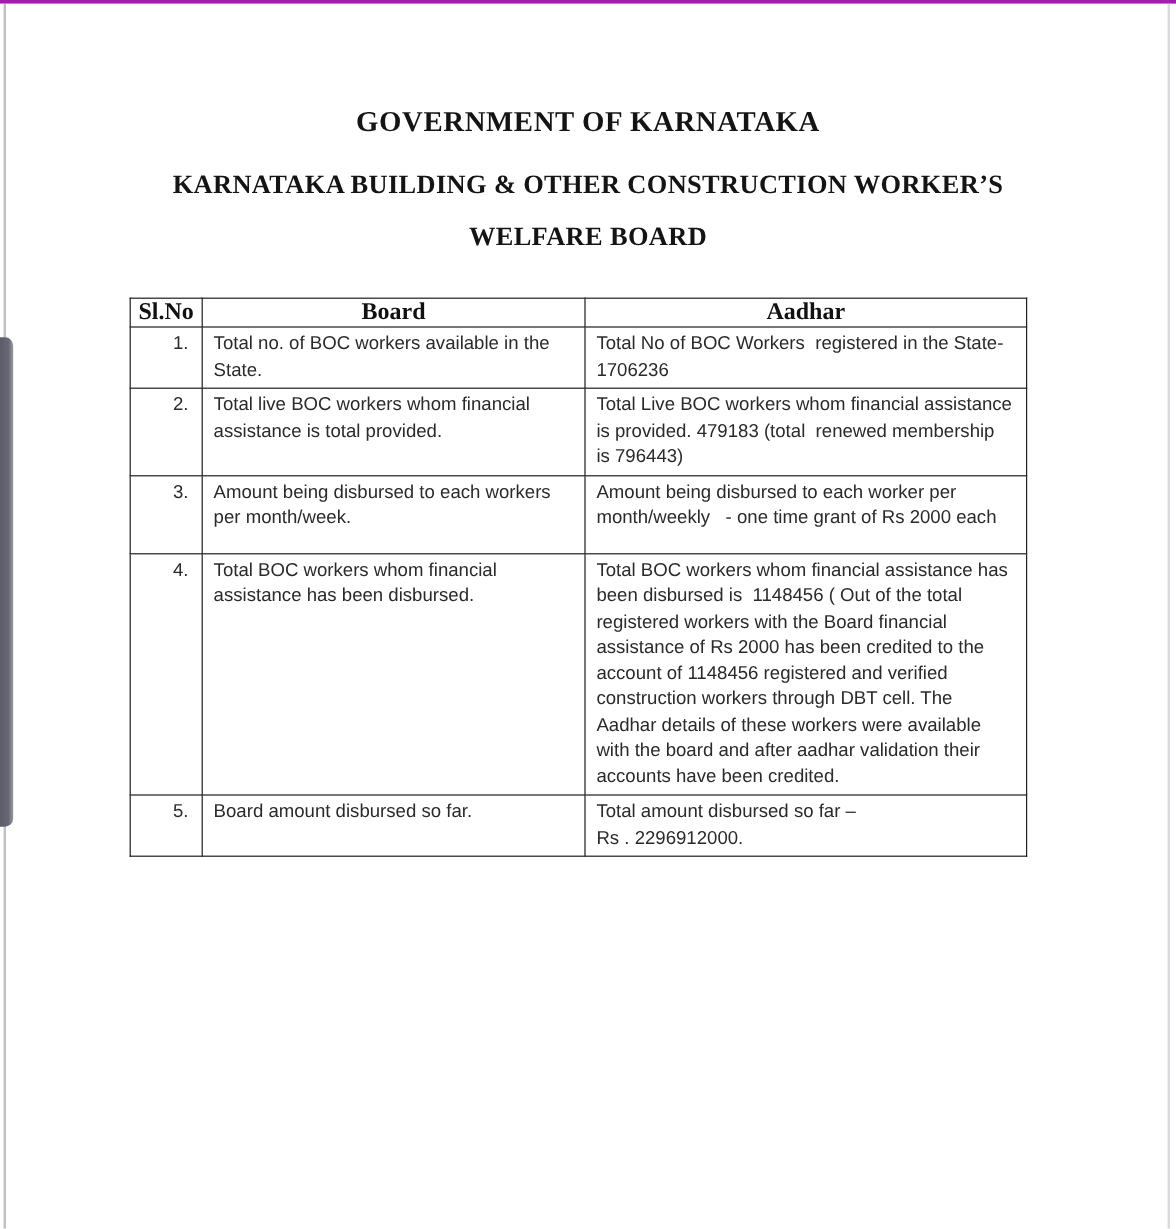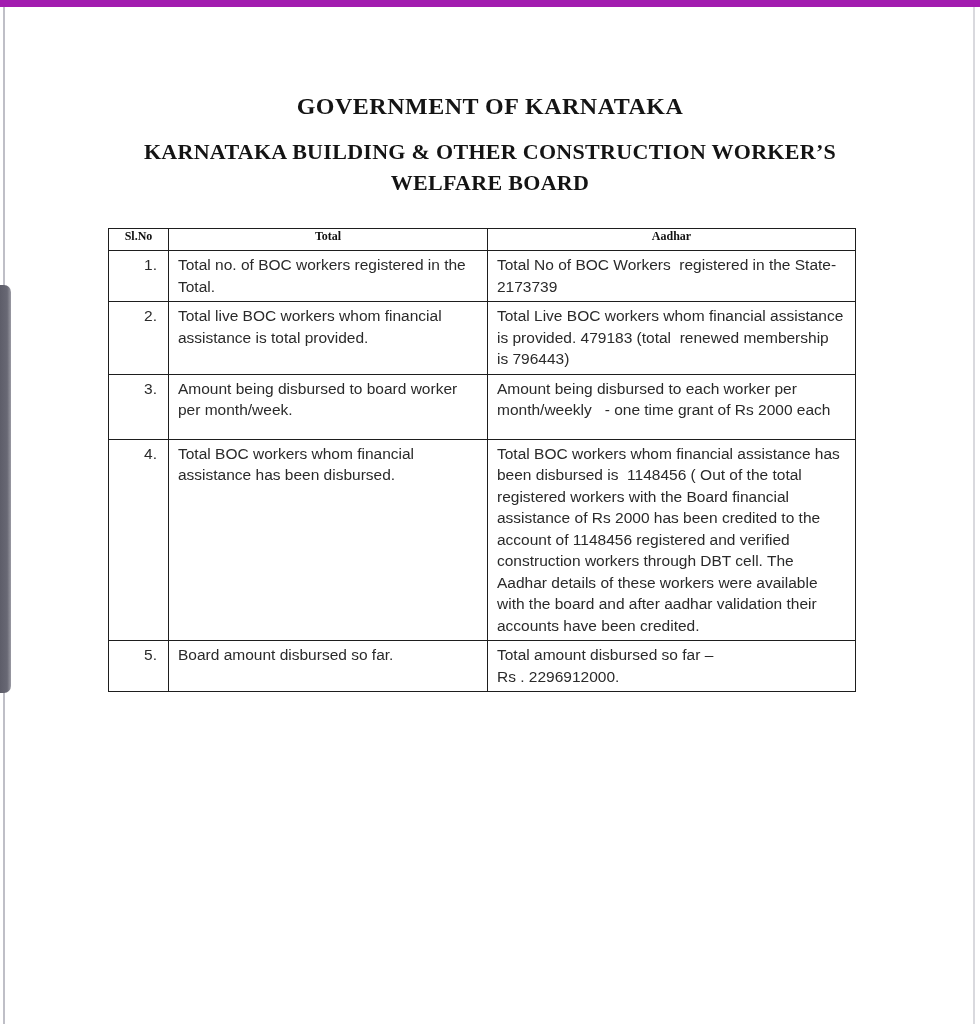--- a/index.html
+++ b/index.html
@@ -8,21 +8,21 @@
     background: #ffffff;
   }
   .page {
     position: relative;
     width: 980px;
     height: 1024px;
     background: #ffffff;
     overflow: hidden;
     font-family: "Liberation Sans", sans-serif;
     color: #262626;
-    border-top: 7px solid #a21caf;
+    border-top: 3px solid #a21caf;
     box-sizing: border-box;
   }
   .edge-line-left {
     position: absolute;
     left: 3px;
     top: 0;
     bottom: 0;
     width: 2px;
     background: #bfbfc7;
   }
@@ -52,42 +52,42 @@
     letter-spacing: 0.5px;
     color: #141414;
   }
   .doc-subtitle {
     margin: 16px auto 0 auto;
     width: 724px;
     text-align: center;
     font-family: "Liberation Serif", serif;
     font-weight: bold;
     font-size: 22px;
-    line-height: 31px;
+    line-height: 43px;
     letter-spacing: 0.3px;
     color: #141414;
   }
   table.qa-table {
     border-collapse: collapse;
     table-layout: fixed;
     width: 747px;
     margin: 30px 0 0 108px;
   }
   .qa-table col.c-no   { width: 60px; }
   .qa-table col.c-qry  { width: 319px; }
   .qa-table col.c-ans  { width: 368px; }
   .qa-table th, .qa-table td {
     border: 1.5px solid #1e1e1e;
     vertical-align: top;
     box-sizing: border-box;
   }
   .qa-table th {
     font-family: "Liberation Serif", serif;
     font-weight: bold;
-    font-size: 12px;
+    font-size: 20px;
     height: 22px;
     padding: 0 4px;
     text-align: center;
     color: #111111;
   }
   .qa-table td {
     font-size: 15.5px;
     line-height: 21.5px;
     padding: 3px 9px 4px 9px;
     white-space: pre-wrap;
@@ -118,38 +118,38 @@
 
   <table class="qa-table">
     <colgroup>
       <col class="c-no">
       <col class="c-qry">
       <col class="c-ans">
     </colgroup>
     <thead>
       <tr>
         <th>Sl.No</th>
-        <th>Total</th>
+        <th>Board</th>
         <th>Aadhar</th>
       </tr>
     </thead>
     <tbody>
       <tr class="row-1">
         <td class="cell-no">1.</td>
-        <td>Total no. of BOC workers registered in the Total.</td>
-        <td>Total No of BOC Workers  registered in the State- 2173739</td>
+        <td>Total no. of BOC workers available in the State.</td>
+        <td>Total No of BOC Workers  registered in the State- 1706236</td>
       </tr>
       <tr class="row-2">
         <td class="cell-no">2.</td>
         <td>Total live BOC workers whom financial assistance is total provided.</td>
         <td>Total Live BOC workers whom financial assistance is provided. 479183 (total  renewed membership  is 796443)</td>
       </tr>
       <tr class="row-3">
         <td class="cell-no">3.</td>
-        <td>Amount being disbursed to board worker per month/week.</td>
+        <td>Amount being disbursed to each workers per month/week.</td>
         <td>Amount being disbursed to each worker per month/weekly   - one time grant of Rs 2000 each</td>
       </tr>
       <tr class="row-4">
         <td class="cell-no">4.</td>
         <td>Total BOC workers whom financial assistance has been disbursed.</td>
         <td>Total BOC workers whom financial assistance has been disbursed is  1148456 ( Out of the total registered workers with the Board financial assistance of Rs 2000 has been credited to the account of 1148456 registered and verified construction workers through DBT cell. The Aadhar details of these workers were available with the board and after aadhar validation their accounts have been credited.</td>
       </tr>
       <tr class="row-5">
         <td class="cell-no">5.</td>
         <td>Board amount disbursed so far.</td>

